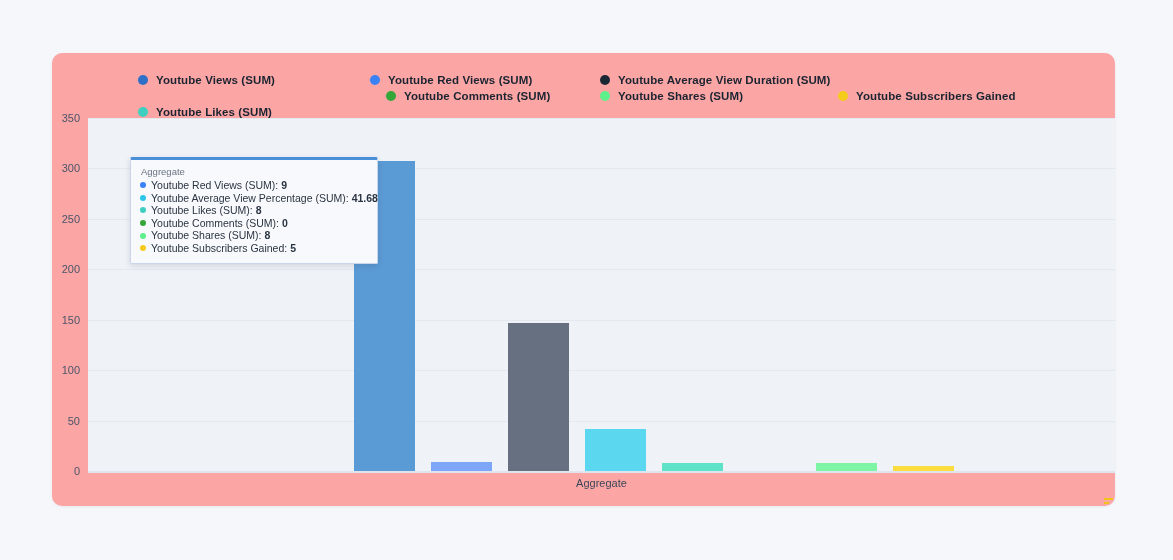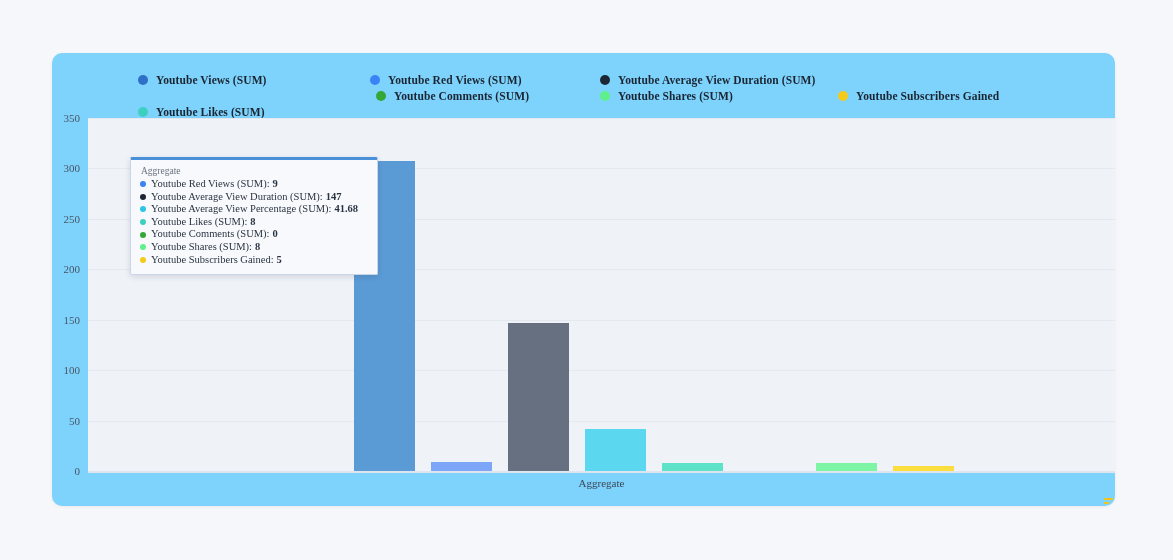--- a/index.html
+++ b/index.html
@@ -15,24 +15,23 @@
     position: relative;
   }
 
   
   #chart-card {
     position: absolute;
     left: 52px;
     top: 53px;
     width: 1063px;
     height: 453px;
-    background: #7dd3fc;
+    background: #fca5a5;
     border-radius: 10px;
     box-shadow: 0 1px 3px rgba(16,24,40,0.06);
-    font-family: Liberation Serif, serif;
   }
 
   
   #legend {
     position: absolute;
     left: 0px;
     top: 21px;
     width: 1063px;
     height: 42px;
   }
@@ -170,21 +169,21 @@
         <span class="legend-label">Youtube Views (SUM)</span>
       </div>
       <div class="legend-item" style="left: 86px; top: 32px;">
         <span class="legend-dot" style="background: rgb(62, 207, 192);"></span>
         <span class="legend-label">Youtube Likes (SUM)</span>
       </div>
       <div class="legend-item" style="left: 318px; top: 0px;">
         <span class="legend-dot" style="background: rgb(59, 130, 246);"></span>
         <span class="legend-label">Youtube Red Views (SUM)</span>
       </div>
-      <div class="legend-item" style="left: 308px; top: 16px; padding-left: 16px;">
+      <div class="legend-item" style="left: 318px; top: 16px; padding-left: 16px;">
         <span class="legend-dot" style="background: rgb(53, 166, 56);"></span>
         <span class="legend-label">Youtube Comments (SUM)</span>
       </div>
       <div class="legend-item" style="left: 548px; top: 0px;">
         <span class="legend-dot" style="background: rgb(28, 39, 54);"></span>
         <span class="legend-label">Youtube Average View Duration (SUM)</span>
       </div>
       <div class="legend-item" style="left: 548px; top: 16px;">
         <span class="legend-dot" style="background: rgb(94, 240, 138);"></span>
         <span class="legend-label">Youtube Shares (SUM)</span>
@@ -227,25 +226,20 @@
 
   <div id="tooltip">
     <div id="tooltip-title">Aggregate</div>
     <div id="tooltip-rows">
         <div class="tip-row">
           <span class="tip-dot" style="background: rgb(59, 130, 246);"></span>
           <span class="tip-name">Youtube Red Views (SUM):</span>
           <span class="tip-value">9</span>
         </div>
         <div class="tip-row">
-          <span class="tip-dot" style="background: rgb(28, 39, 54);"></span>
-          <span class="tip-name">Youtube Average View Duration (SUM):</span>
-          <span class="tip-value">147</span>
-        </div>
-        <div class="tip-row">
           <span class="tip-dot" style="background: rgb(43, 197, 232);"></span>
           <span class="tip-name">Youtube Average View Percentage (SUM):</span>
           <span class="tip-value">41.68</span>
         </div>
         <div class="tip-row">
           <span class="tip-dot" style="background: rgb(62, 207, 192);"></span>
           <span class="tip-name">Youtube Likes (SUM):</span>
           <span class="tip-value">8</span>
         </div>
         <div class="tip-row">

